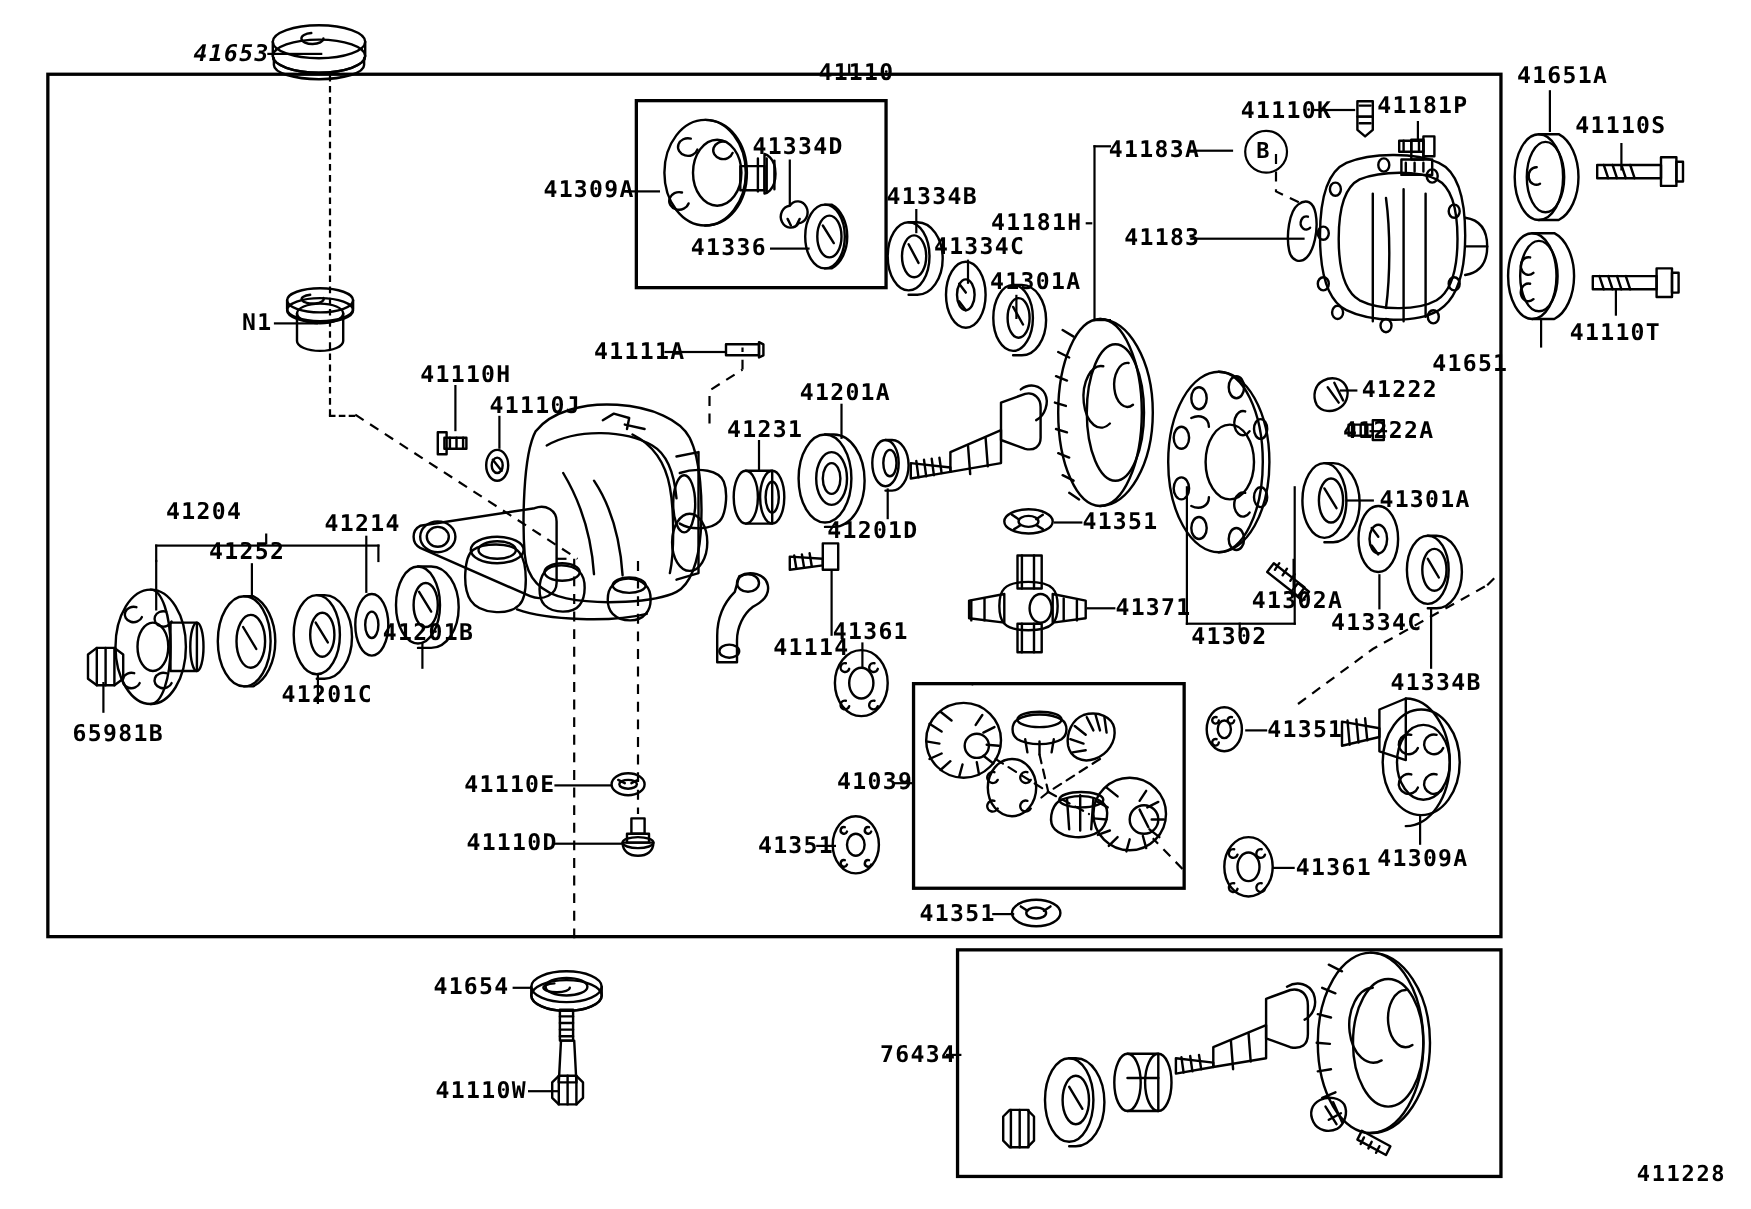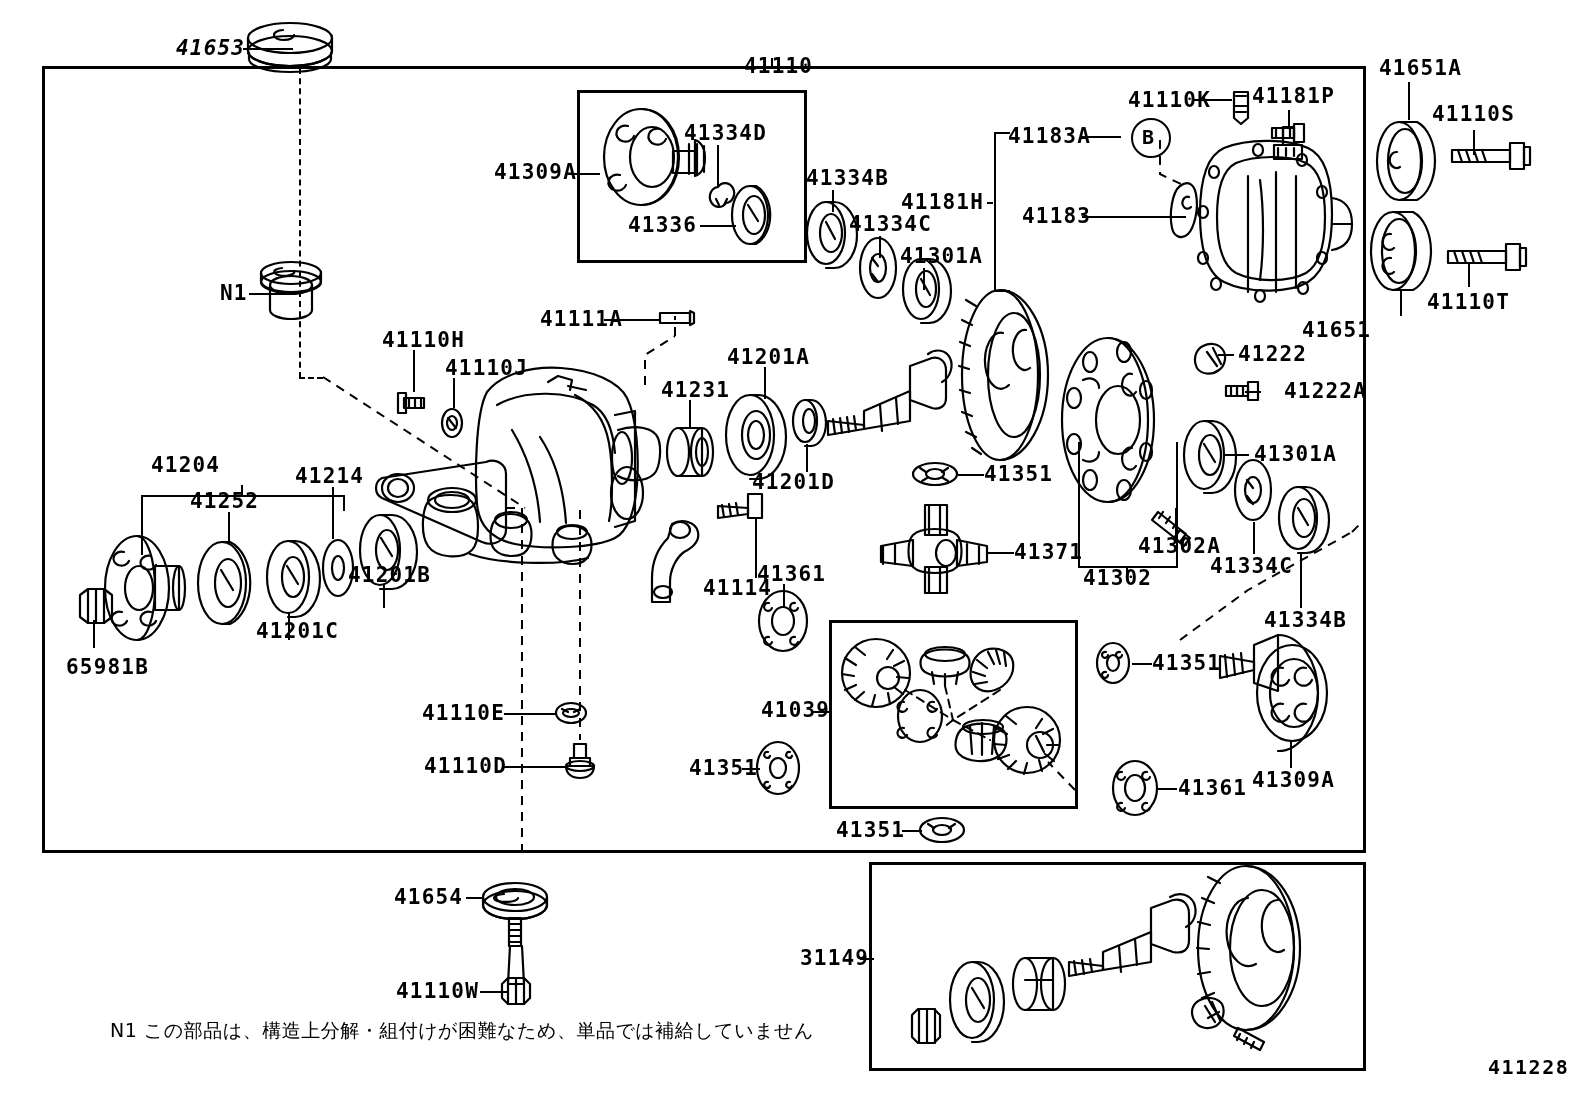--- a/index.html
+++ b/index.html
@@ -693,21 +693,21 @@
   <div class="lbl" style="left:752px;top:472px;">41201D</div>
 
   <div class="lbl" style="left:151px;top:455px;">41204</div>
   <div class="lbl" style="left:190px;top:491px;">41252</div>
   <div class="lbl" style="left:295px;top:466px;">41214</div>
   <div class="lbl" style="left:256px;top:621px;">41201C</div>
   <div class="lbl" style="left:348px;top:565px;">41201B</div>
   <div class="lbl" style="left:66px;top:657px;">65981B</div>
 
   <div class="lbl" style="left:1238px;top:344px;">41222</div>
-  <div class="lbl" style="left:1284px;top:381px;">41222A</div>
+  <div class="lbl" style="left:1221px;top:381px;">41222A</div>
   <div class="lbl" style="left:1254px;top:444px;">41301A</div>
   <div class="lbl" style="left:1138px;top:536px;">41302A</div>
   <div class="lbl" style="left:1083px;top:568px;">41302</div>
   <div class="lbl" style="left:1210px;top:556px;">41334C</div>
   <div class="lbl" style="left:1264px;top:610px;">41334B</div>
 
   <div class="lbl" style="left:984px;top:464px;">41351</div>
   <div class="lbl" style="left:1014px;top:542px;">41371</div>
   <div class="lbl" style="left:703px;top:578px;">41114</div>
   <div class="lbl" style="left:757px;top:564px;">41361</div>
@@ -716,18 +716,17 @@
   <div class="lbl" style="left:689px;top:758px;">41351</div>
   <div class="lbl" style="left:836px;top:820px;">41351</div>
   <div class="lbl" style="left:1152px;top:653px;">41351</div>
   <div class="lbl" style="left:1178px;top:778px;">41361</div>
   <div class="lbl" style="left:1252px;top:770px;">41309A</div>
 
   <div class="lbl" style="left:422px;top:703px;">41110E</div>
   <div class="lbl" style="left:424px;top:756px;">41110D</div>
   <div class="lbl" style="left:394px;top:887px;">41654</div>
   <div class="lbl" style="left:396px;top:981px;">41110W</div>
-  <div class="lbl" style="left:800px;top:948px;">31149</div>
-
-  <div class="note" style="left:110px;top:1018px;">N1 この部品は、構造上分解・組付けが困難なため、単品では補給していません</div>
+  <div class="lbl" style="left:800px;top:948px;">76434</div>
+
   <div class="docnum" style="left:1488px;top:1055px;">411228</div>
 
 </div>
 
 </body></html>

